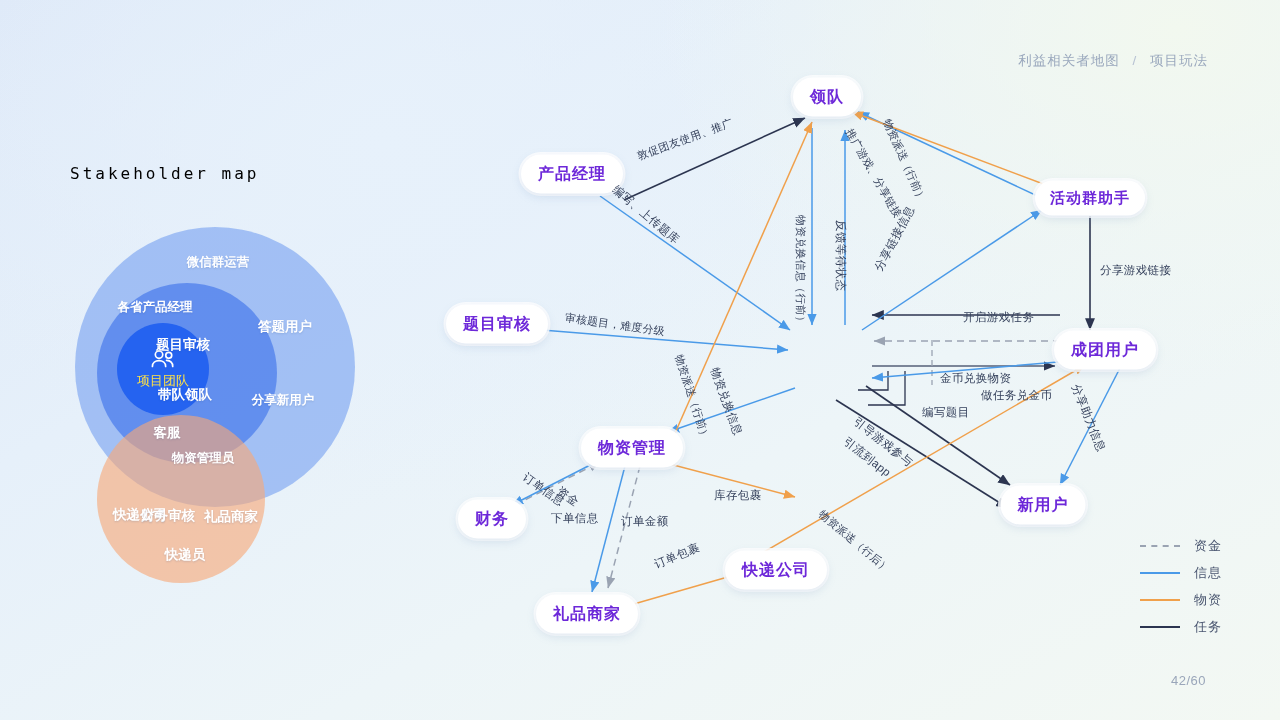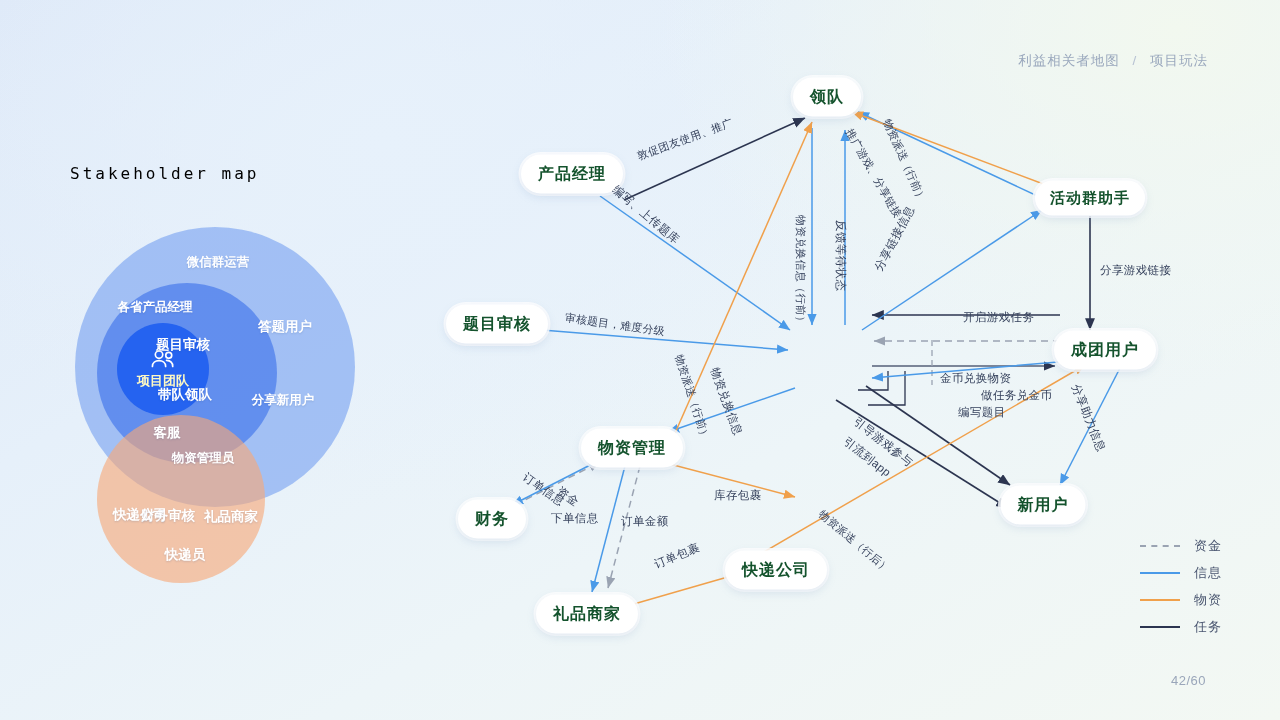--- a/index.html
+++ b/index.html
@@ -47,29 +47,29 @@
   .c-core{left:62px;top:108px;width:92px;height:92px;
     background:#2563f0;display:flex;flex-direction:column;
     align-items:center;justify-content:center;gap:2px;}
   .c-orange{left:42px;top:200px;width:168px;height:168px;
     background:rgba(247,168,120,.62);}
   .vlab{position:absolute;color:#fff;font-size:13.5px;font-weight:bold;
     white-space:nowrap;transform:translate(-50%,-50%);
     text-shadow:0 1px 2px rgba(40,70,130,.18);}
   .vlab.sm{font-size:12.5px;font-weight:bold;}
   .core-icon{width:30px;height:22px;}
-  .core-txt{color:#fef9c3;font-size:13px;font-weight:bold;}
+  .core-txt{color:#fde047;font-size:13px;font-weight:normal;}
 
   
   #graph{left:0;top:0;width:1280px;height:720px;}
   .node{
     position:absolute;transform:translate(-50%,-50%);
     background:#fff;border-radius:22px;
     padding:9px 17px;
-    font-size:16px;font-weight:bold;color:#14532d;
+    font-size:16px;font-weight:bold;color:#6d28d9;
     white-space:nowrap;
     box-shadow:0 3px 10px rgba(120,150,190,.22), 0 0 0 2.5px rgba(255,255,255,.85);
     letter-spacing:1px;
   }
   .node.small{font-size:15px;padding:8px 15px;}
   #hub{
     position:absolute;transform:translate(-50%,-50%);
     width:78px;height:78px;border-radius:50%;
     background:#2563f0;color:#fff;
     display:flex;flex-direction:column;align-items:center;justify-content:center;
@@ -200,21 +200,21 @@
         <div class="elab tiny" style="left: 800px; top: 215px; transform: translate(0px, -50%) rotate(90deg);">物资兑换信息（行前）</div>
         <div class="elab" style="left: 840px; top: 220px; transform: translate(0px, -50%) rotate(90deg);">反馈等待状态</div>
         <div class="elab" style="left: 878px; top: 270px; transform: translate(0px, -50%) rotate(-62deg);">分享链接信息</div>
         <div class="elab" style="left: 1100px; top: 270px; transform: translate(0px, -50%) rotate(0deg);">分享游戏链接</div>
         <div class="elab tiny" style="left: 565px; top: 318px; transform: translate(0px, -50%) rotate(8deg);">审核题目，难度分级</div>
         <div class="elab tiny" style="left: 678px; top: 355px; transform: translate(0px, -50%) rotate(72deg);">物资派送（行前）</div>
         <div class="elab" style="left: 714px; top: 368px; transform: translate(0px, -50%) rotate(70deg);">物资兑换信息</div>
         <div class="elab" style="left: 963px; top: 317px; transform: translate(0px, -50%) rotate(0deg);">开启游戏任务</div>
         <div class="elab" style="left: 940px; top: 378px; transform: translate(0px, -50%) rotate(0deg);">金币兑换物资</div>
         <div class="elab" style="left: 981px; top: 395px; transform: translate(0px, -50%) rotate(0deg);">做任务兑金币</div>
-        <div class="elab" style="left: 922px; top: 412px; transform: translate(0px, -50%) rotate(0deg); margin-left: 36px;">编写题目</div>
+        <div class="elab" style="left: 922px; top: 412px; transform: translate(0px, -50%) rotate(0deg);">编写题目</div>
         <div class="elab" style="left: 855px; top: 420px; transform: translate(0px, -50%) rotate(38deg);">引导游戏参与</div>
         <div class="elab" style="left: 845px; top: 440px; transform: translate(0px, -50%) rotate(38deg);">引流到app</div>
         <div class="elab" style="left: 1075px; top: 385px; transform: translate(0px, -50%) rotate(68deg);">分享助力信息</div>
         <div class="elab" style="left: 524px; top: 476px; transform: translate(0px, -50%) rotate(35deg);">订单信息</div>
         <div class="elab" style="left: 558px; top: 490px; transform: translate(0px, -50%) rotate(35deg);">资金</div>
         <div class="elab" style="left: 551px; top: 518px; transform: translate(0px, -50%) rotate(0deg);">下单信息</div>
         <div class="elab" style="left: 621px; top: 521px; transform: translate(0px, -50%) rotate(0deg);">订单金额</div>
         <div class="elab" style="left: 714px; top: 495px; transform: translate(0px, -50%) rotate(0deg);">库存包裹</div>
         <div class="elab" style="left: 655px; top: 565px; transform: translate(0px, -50%) rotate(-22deg);">订单包裹</div>
         <div class="elab tiny" style="left: 820px; top: 513px; transform: translate(0px, -50%) rotate(40deg);">物资派送（行后）</div>

